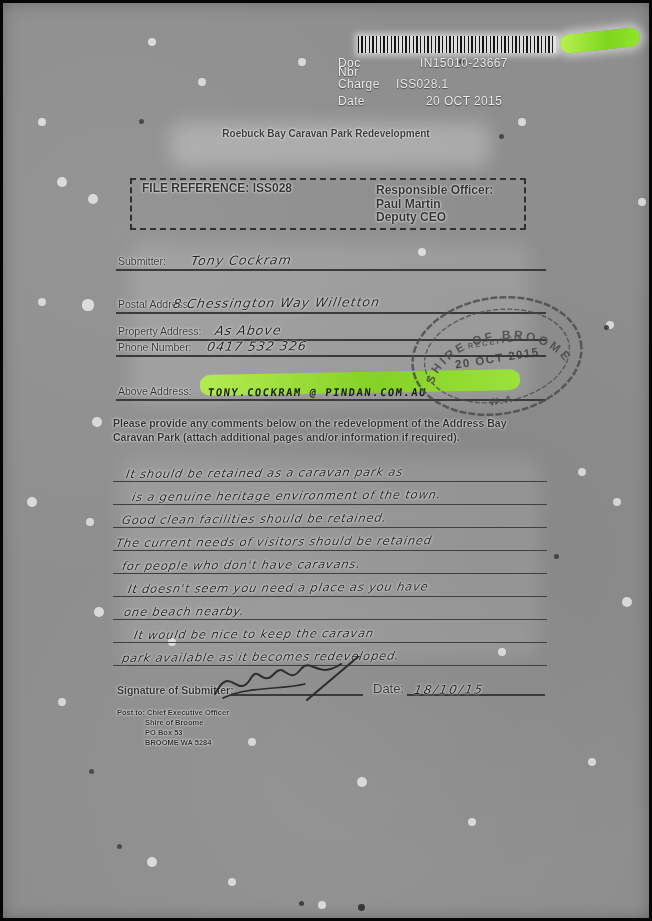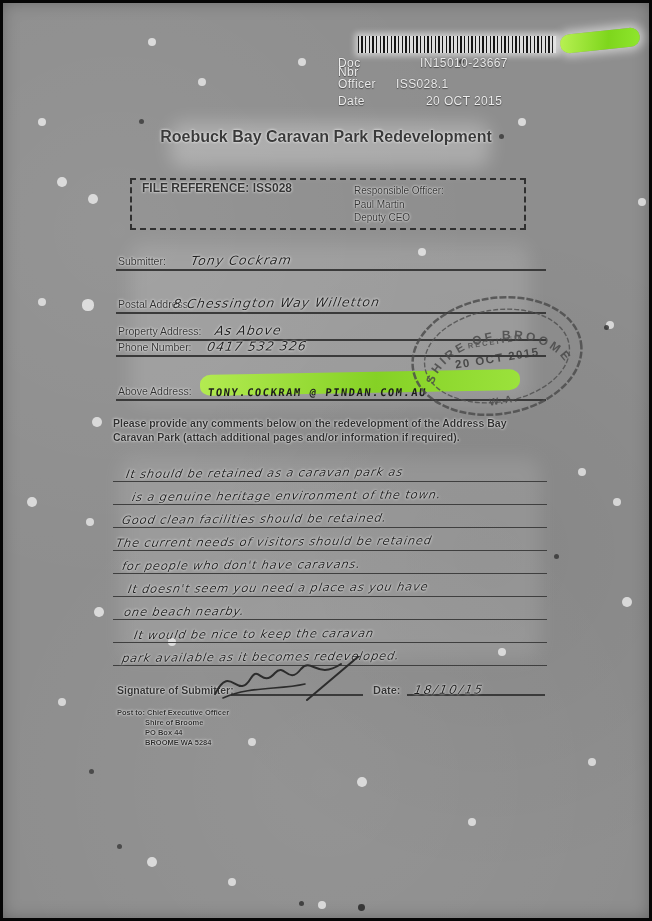--- a/index.html
+++ b/index.html
@@ -45,47 +45,47 @@
     transform:rotate(-6deg); box-shadow:0 0 8px 4px rgba(255,255,255,.5);}
   .docmeta{ left:338px;top:59px;width:230px;font-size:12px;line-height:9px;
     color:#ededed;text-shadow:0 1px 1px #4e4e4e,0 0 1px #555; letter-spacing:.4px;}
   .docmeta .row{display:flex;margin-bottom:3px;}
   .docmeta .lab{width:46px;}
   .docmeta .r1 .val{margin-left:36px;}
   .docmeta .r2 .val{margin-left:12px;}
   .docmeta .r3{margin-top:8px;}
   .docmeta .r3 .val{margin-left:42px;}
   
-  .title1{ left:0;top:128px;width:652px;text-align:center;font-size:16px;font-weight:bold;color:#3a3a3a;}
+  .title1{ left:0;top:128px;width:652px;text-align:center;font-size:10px;font-weight:bold;color:#3a3a3a;}
   .title2{ left:0;top:146px;width:652px;text-align:center;font-size:17px;font-weight:bold;letter-spacing:1px;color:#343434;}
   
   .refbox{ left:130px;top:178px;width:396px;height:52px;border:2px dashed #303030;box-sizing:border-box;}
   .refbox .fileref{ position:absolute;left:10px;top:1px;font-size:12px;font-weight:bold;color:#333;}
-  .refbox .officer{ position:absolute;left:222px;top:4px;font-size:10px;font-weight:normal;line-height:13.5px;color:#333;}
+  .refbox .officer{ position:absolute;left:244px;top:4px;font-size:12px;font-weight:bold;line-height:13.5px;color:#333;}
   
   .frow{ position:absolute;left:116px;width:430px;border-bottom:2px solid #3a3a3a;}
   .frow .flabel{ position:absolute;left:2px;bottom:2px;font-size:10.5px;font-weight:normal;color:#333;}
   .hand{ font-family:"DejaVu Sans", sans-serif;font-style:italic;color:#1f1f1f;
     transform:skewX(-10deg) rotate(-.5deg);transform-origin:left bottom;
     text-shadow:0 0 3px rgba(255,255,255,.9),0 0 1px rgba(255,255,255,.8); white-space:nowrap;}
   .fval{ position:absolute;bottom:1px;font-size:12.5px;letter-spacing:1px;}
   .emailrow .hl{ position:absolute;left:84px;right:26px;top:-3px;height:21px;border-radius:11px/9px;
     background:linear-gradient(95deg,#b4ef4d,#84d41f 55%,#9be637);transform:rotate(-1.1deg);opacity:.95;}
   .emailrow .fval{ font-family:"DejaVu Sans Mono", monospace;font-style:normal;font-size:10.5px;
     letter-spacing:1.5px;font-weight:bold;transform:skewX(-6deg);color:#1c1c1c;}
   
   .instructions{ left:113px;top:416px;width:436px;font-size:10.5px;font-weight:bold;line-height:14px;color:#303030;}
   
   .crow{ position:absolute;left:113px;width:434px;height:21px;border-bottom:1.5px solid #3f3f3f;}
   .crow .cv{ position:absolute;bottom:0;font-size:11.5px;letter-spacing:.8px;}
   
   .sigrow{ position:absolute;left:113px;top:674px;width:436px;height:26px;}
   .sigrow .slabel{ position:absolute;left:4px;bottom:4px;font-size:10.5px;font-weight:bold;color:#333;}
   .sigrow .sline{ position:absolute;left:118px;right:186px;bottom:4px;border-bottom:2px solid #3a3a3a;}
-  .sigrow .dlabel{ position:absolute;left:260px;bottom:4px;font-size:11px;font-weight:bold;color:#333;}
+  .sigrow .dlabel{ position:absolute;left:260px;bottom:4px;font-size:13px;font-weight:normal;color:#333;}
   .sigrow .dline{ position:absolute;left:294px;right:4px;bottom:4px;border-bottom:2px solid #3a3a3a;}
   .sigrow .dval{ position:absolute;left:300px;bottom:3px;font-size:12px;letter-spacing:2px;}
   .sigsvg{ position:absolute;left:96px;top:-18px;width:156px;height:46px;}
   
   .footer{ left:117px;top:708px;font-size:7.5px;font-weight:bold;line-height:10px;color:#2f2f2f;}
   .footer .ind{ margin-left:28px;}
   
   .stamp{ left:408px;top:294px;width:178px;height:124px;transform:rotate(-9deg);opacity:.82;z-index:6;}
 </style>
 </head>
@@ -101,21 +101,21 @@
 
   <div class="abs barcode"></div>
   <div class="abs swoosh"></div>
 
   <div class="abs docmeta">
     <div class="row r1">
       <span class="lab">Doc Nbr</span>
       <span class="val">IN15010-23667</span>
     </div>
     <div class="row r2">
-      <span class="lab">Officer</span>
+      <span class="lab">Charge</span>
       <span class="val">ISS028.1</span>
     </div>
     <div class="row r3">
       <span class="lab">Date</span>
       <span class="val">20 OCT 2015</span>
     </div>
   </div>
 
   <div class="abs title1 txt">Roebuck Bay Caravan Park Redevelopment</div>
 
@@ -203,17 +203,17 @@
       <path d="M14 42 C 40 30 70 34 96 28" fill="none" stroke="#2c2c2c" stroke-width="1.6" stroke-linecap="round"></path>
     </svg>
     <span class="dlabel txt">Date:</span>
     <span class="dline"></span>
     <span class="dval hand">18/10/15</span>
   </div>
 
   <div class="abs footer txt">
     <div>Post to: Chief Executive Officer</div>
     <div class="ind">Shire of Broome</div>
-    <div class="ind">PO Box 44</div>
+    <div class="ind">PO Box 53</div>
     <div class="ind">BROOME WA 5284</div>
   </div>
 
 </div>
 
 </body></html>

